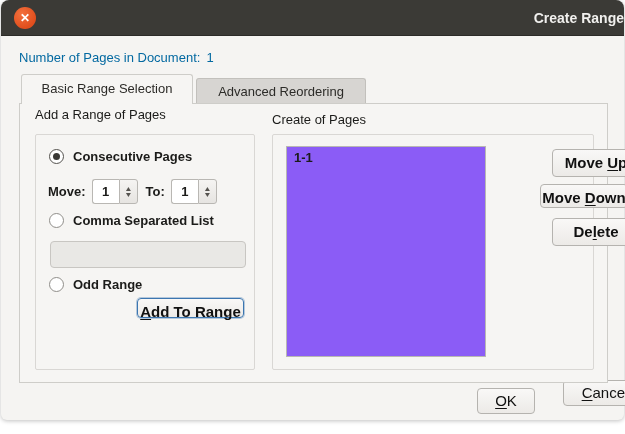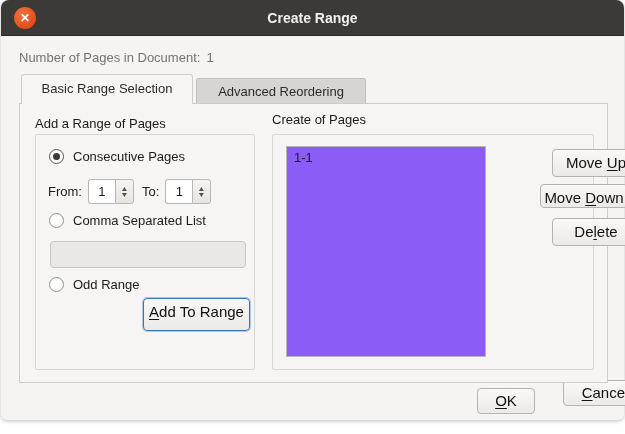--- a/index.html
+++ b/index.html
@@ -25,27 +25,27 @@
   .close-btn {
     position: absolute; left: 13px; top: 7px; width: 22px; height: 22px;
     border-radius: 50%;
     background: radial-gradient(circle at 35% 30%, #f3703d, #e14e1d 70%);
     color: #ffffff; font-size: 12px; font-weight: bold;
     text-align: center; line-height: 22px;
     cursor: pointer;
   }
   .title {
     position: absolute; left: 0; right: 0; top: 0; height: 36px;
-    line-height: 36px; text-align: center;
+    line-height: 36px; text-align: right;
     color: #f1f0ee; font-size: 14px; font-weight: bold;
   }
   
   .pages-line {
     position: absolute; left: 18px; top: 50px;
-    font-size: 13px; color: #737373;
+    font-size: 13px; color: #0369a1;
   }
   .pages-line .val { margin-left: 6px; }
   
   .tab {
     position: absolute; font-size: 13px; color: #2c2b28;
     text-align: center; cursor: pointer;
   }
   .tab.active {
     left: 20px; top: 74px; width: 172px; height: 30px; line-height: 28px;
     background: #f6f5f3;
@@ -65,22 +65,23 @@
     position: absolute; left: 18px; top: 103px; width: 589px; height: 280px;
     background: #f6f5f3;
     border: 1px solid #cecdc9;
     z-index: 2;
   }
   .group-title { position: absolute; font-size: 13px; color: #1b1b19; }
   .group-frame {
     position: absolute;
     border: 1px solid #d9d7d4; border-radius: 2px;
     background: #f6f5f3;
-  }
-  .gt-left  { left: 15px;  top: 12px; }
+    font-weight: bold;
+  }
+  .gt-left  { left: 15px;  top: 3px; }
   .gt-right { left: 252px; top: 8px; }
   .gf-left  { left: 15px;  top: 30px; width: 220px; height: 236px; }
   .gf-right { left: 252px; top: 30px; width: 322px; height: 236px; }
   
   .radio-row { position: absolute; display: flex; align-items: center; font-size: 13px; color: #1b1b19; cursor: pointer; }
   .radio {
     width: 15px; height: 15px; border-radius: 50%;
     border: 1px solid #908e8a; background: #ffffff;
     margin-right: 9px; position: relative; flex: 0 0 auto;
   }
@@ -115,21 +116,21 @@
   .btn {
     position: absolute;
     background: linear-gradient(#f9f8f7, #eceae7);
     border: 1px solid #b5b3af; border-radius: 4px;
     font-size: 15px; color: #111111; text-align: center;
     cursor: pointer;
     margin-left: 41px;
   }
   .btn u { text-decoration: underline; text-underline-offset: 2px; }
   .btn-add {
-    left: 66px; top: 163px; width: 107px; height: 33px; line-height: 26px;
+    left: 60px; top: 163px; width: 107px; height: 20px; line-height: 26px;
     border-color: #3c76b0;
     box-shadow: 0 0 0 1px rgba(60,118,176,0.35);
   }
   .btn-moveup   { left: 238px; top: 14px;  width: 88px; height: 28px; line-height: 26px; }
   .btn-movedown { left: 226px; top: 49px;  width: 88px; height: 24px; line-height: 26px; }
   .btn-delete   { left: 238px; top: 83px;  width: 88px; height: 28px; line-height: 26px; }
   .btn-ok     { left: 435px; top: 388px; width: 58px; height: 26px; line-height: 24px; }
   .btn-cancel { left: 521px; top: 380px; width: 84px; height: 26px; line-height: 24px; }
   
   .listbox {
@@ -164,21 +165,21 @@
 
     <div class="group-title gt-left">Add a Range of Pages</div>
     <div class="group-frame gf-left">
 
       <div class="radio-row" style="left:13px; top:14px;">
         <span class="radio checked"></span>
         <span>Consecutive Pages</span>
       </div>
 
       <div class="spin-row">
-        <span>From:</span>
+        <span>Move:</span>
         <span class="spin">
           <span class="spin-value">1</span>
           <span class="spin-arrows">
             <span style="font-size: 7px; transform: scaleX(1.2);">▲</span>
             <span style="font-size: 7px; transform: scaleX(1.2);">▼</span>
           </span>
         </span>
         <span>To:</span>
         <span class="spin">
           <span class="spin-value">1</span>

